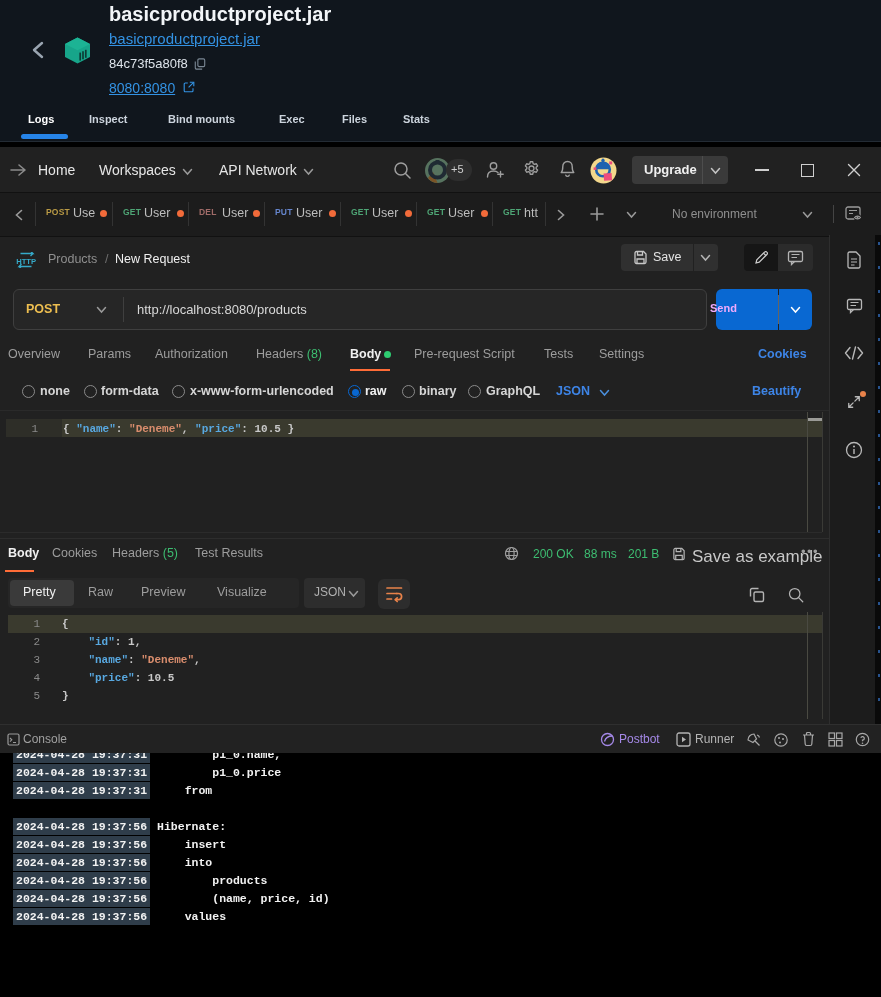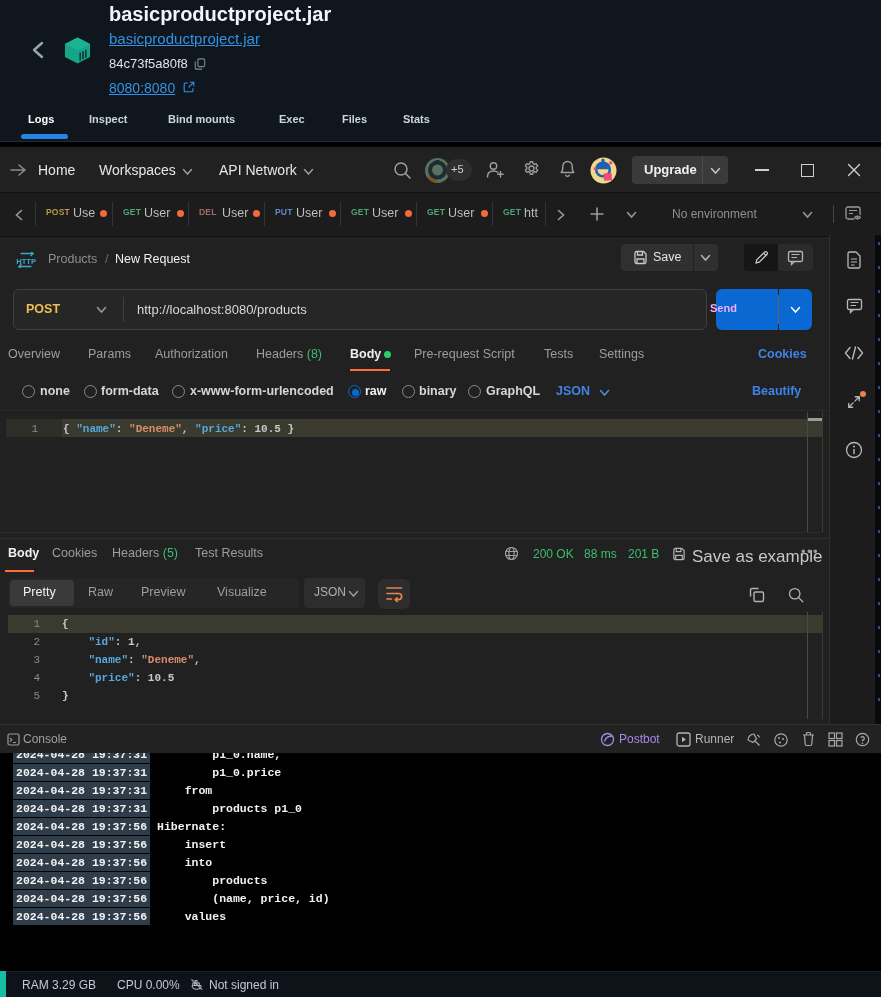--- a/index.html
+++ b/index.html
@@ -424,32 +424,20 @@
     <svg class="abs" style="left:845px;top:294px" width="18" height="18" viewBox="0 0 18 18">
       <circle cx="9" cy="9" r="7.5" fill="none" stroke="#b8b8b8" stroke-width="1.3"></circle>
       <circle cx="9" cy="5.4" r="1" fill="#b8b8b8"></circle>
       <path d="M9 8 V13" stroke="#b8b8b8" stroke-width="1.4"></path>
     </svg>
   </div>
   <div class="abs" id="dlogs">
     <div class="abs logline" style="top:-5px"><span class="ts">2024-04-28 19:37:31</span>         p1_0.name,</div>
     <div class="abs logline" style="top:13px"><span class="ts">2024-04-28 19:37:31</span>         p1_0.price</div>
     <div class="abs logline" style="top:31px"><span class="ts">2024-04-28 19:37:31</span>     from</div>
-    <div class="abs logline" style="top:49px"><span class="ts">2024-04-28 19:37:31</span>         products p1_0</div>
     <div class="abs logline" style="top:67px"><span class="ts">2024-04-28 19:37:56</span> Hibernate:</div>
     <div class="abs logline" style="top:85px"><span class="ts">2024-04-28 19:37:56</span>     insert</div>
     <div class="abs logline" style="top:103px"><span class="ts">2024-04-28 19:37:56</span>     into</div>
     <div class="abs logline" style="top:121px"><span class="ts">2024-04-28 19:37:56</span>         products</div>
     <div class="abs logline" style="top:139px"><span class="ts">2024-04-28 19:37:56</span>         (name, price, id)</div>
     <div class="abs logline" style="top:157px"><span class="ts">2024-04-28 19:37:56</span>     values</div>
   </div>
-  <div class="abs" id="sbar">
-    <div class="abs" style="left:0;top:-1px;width:6px;height:27px;background:#17bfa2"></div>
-    <div class="abs sbtext" style="left:22px">RAM 3.29 GB</div>
-    <div class="abs sbtext" style="left:117px">CPU 0.00%</div>
-    <svg class="abs" style="left:190px;top:6px" width="14" height="13" viewBox="0 0 15 14">
-      <path d="M2 8 H12 M3 8 V5.5 H5 V8 M5.5 5.5 H7.5 V8 M8 5.5 H10 V8 M5.5 4.8 V2.8 H7.5 V4.8 M12 8 C12 10.5 10 12 7 12 C4.5 12 2.5 10.8 2 8.5" fill="none" stroke="#aab4c0" stroke-width="1.1"></path>
-      <line x1="1.5" y1="1.5" x2="13" y2="12.5" stroke="#aab4c0" stroke-width="1.3"></line>
-    </svg>
-    <div class="abs sbtext" style="left:209px">Not signed in</div>
-
-  </div>
 </div>
 
 </body></html>

